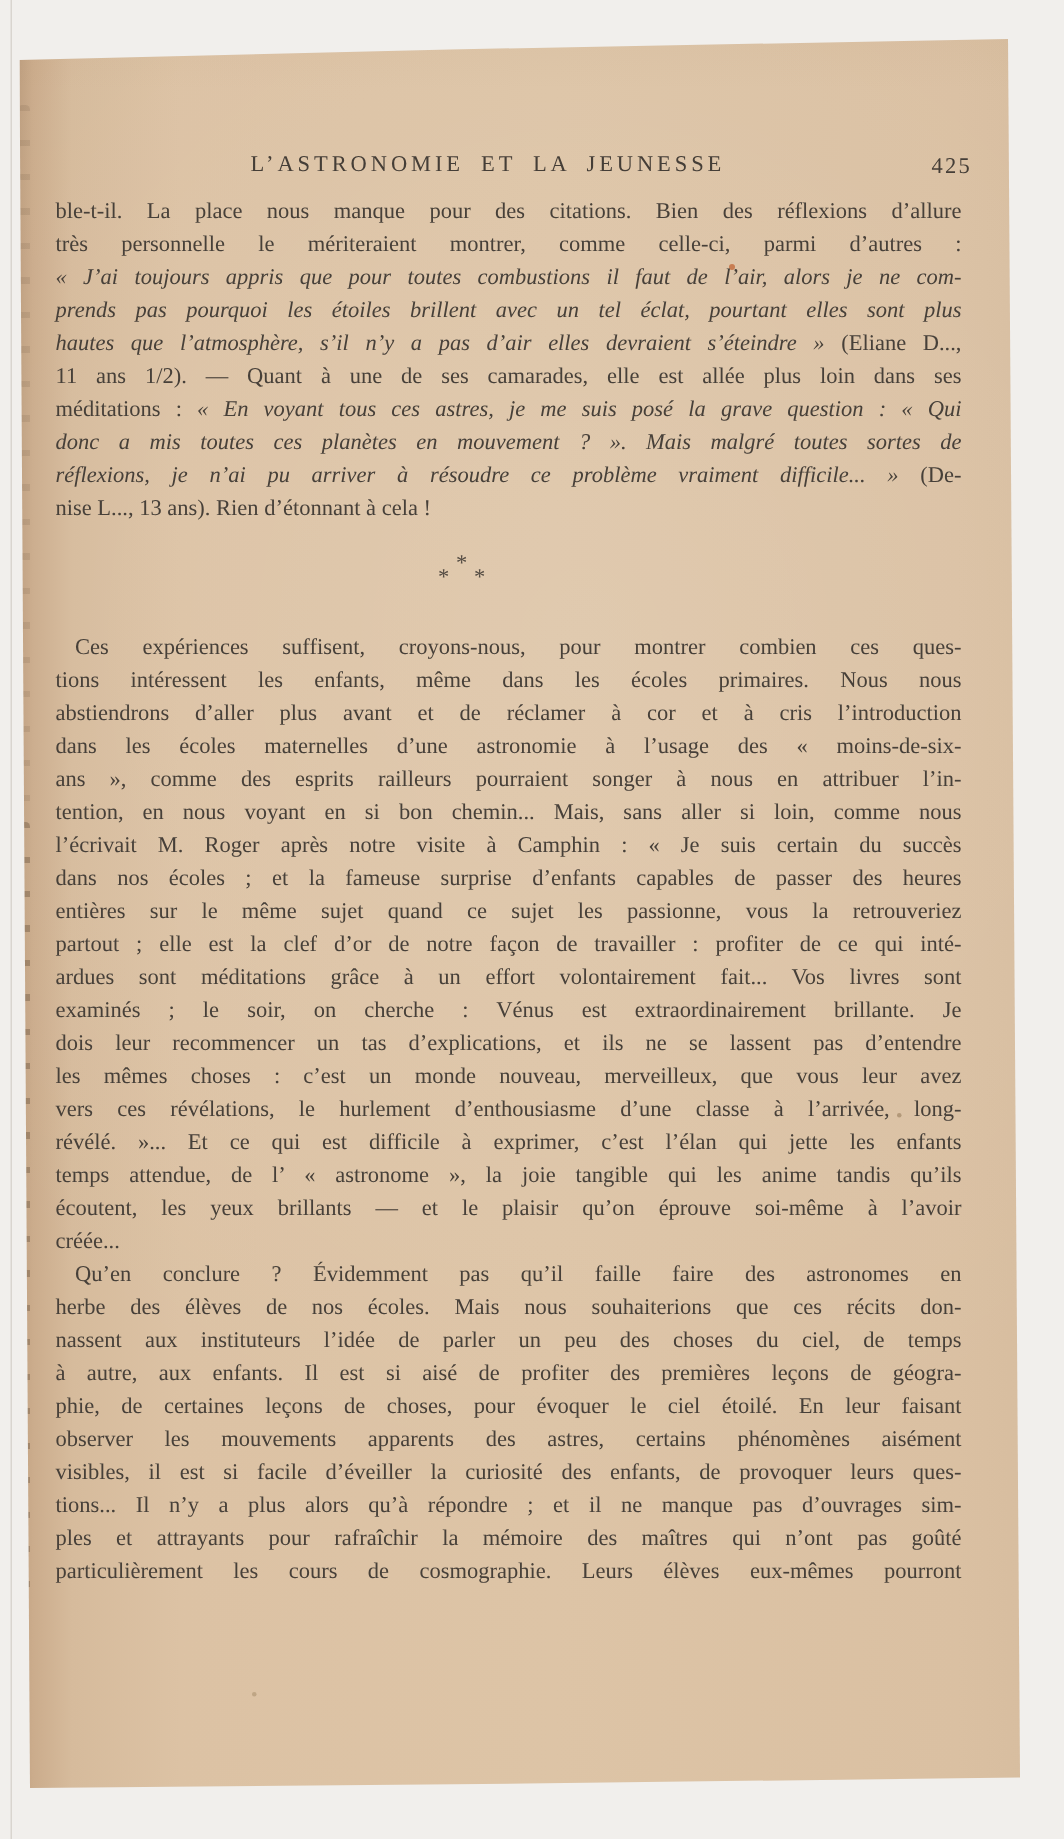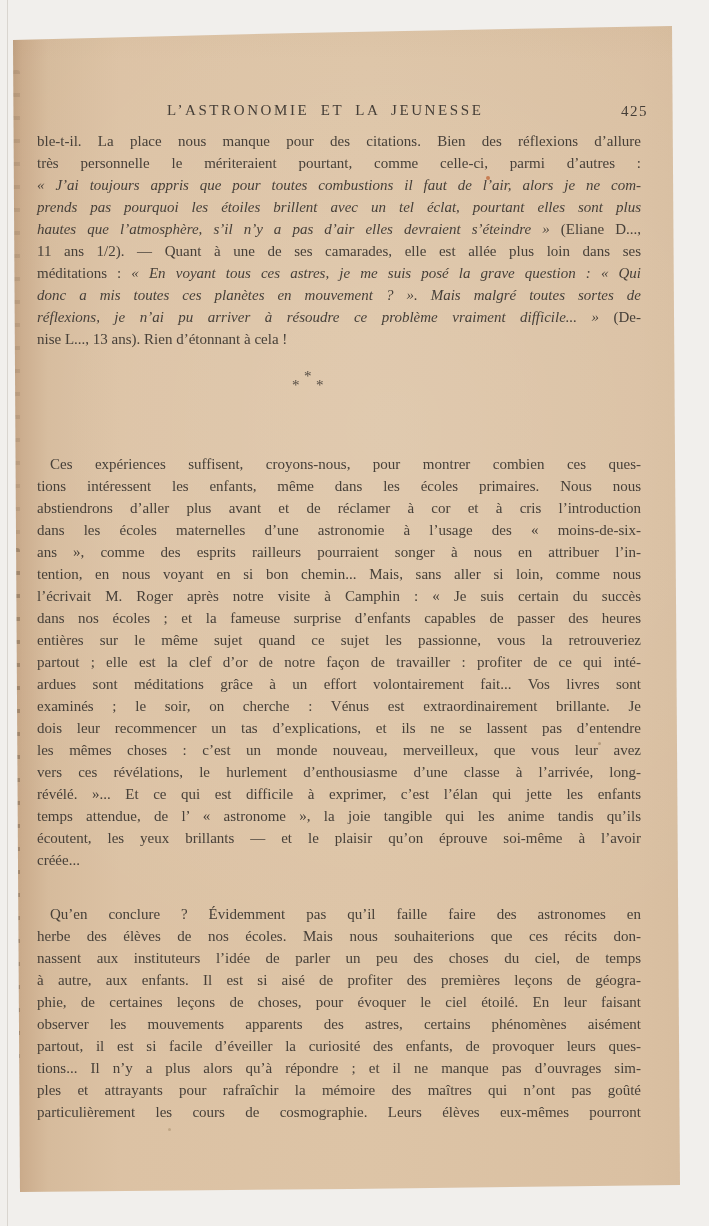--- a/index.html
+++ b/index.html
@@ -52,21 +52,21 @@
     position:absolute;left:37px;top:130px;width:604px;
     font-size:15px;color:#474039;
   }
   .line{
     height:22px;line-height:22px;
     text-align:justify;text-align-last:justify;
     white-space:nowrap; 
   }
   .line{white-space:normal;}
   .line.last{text-align-last:left;}
-  .line.indent{text-indent:13px;margin-top:32px;}
+  .line.indent{text-indent:13px;}
   .it{font-style:italic;}
 
   
   #asterism{position:relative;height:71px;}
   .ast{
     position:absolute;font-size:15px;color:#544c43;line-height:10px;
   }
   #ast-top{left:267px;top:21px;}
   #ast-left{left:255px;top:30px;}
   #ast-right{left:279px;top:30px;}
@@ -85,21 +85,21 @@
   <div id="speck-3" class="speck"></div>
 
   <div id="header-row">
     <span id="running-title">L’ASTRONOMIE ET LA JEUNESSE</span>
     <span id="page-number">425</span>
   </div>
 
   <div id="text-block">
     <div>
         <div class="line"><span>ble-t-il. La place nous manque pour des citations. Bien des réflexions d’allure</span></div>
-        <div class="line"><span>très personnelle le mériteraient pourtant, comme celle-ci, parmi d’autres :</span></div>
+        <div class="line"><span>très personnelle le mériteraient montrer, comme celle-ci, parmi d’autres :</span></div>
         <div class="line"><span class="it">« J’ai toujours appris que pour toutes combustions il faut de l’air, alors je ne com-</span></div>
         <div class="line"><span class="it">prends pas pourquoi les étoiles brillent avec un tel éclat, pourtant elles sont plus</span></div>
         <div class="line"><span class="it">hautes que l’atmosphère, s’il n’y a pas d’air elles devraient s’éteindre » </span><span>(Eliane D...,</span></div>
         <div class="line"><span>11 ans 1/2). — Quant à une de ses camarades, elle est allée plus loin dans ses</span></div>
         <div class="line"><span>méditations : </span><span class="it">« En voyant tous ces astres, je me suis posé la grave question : « Qui</span></div>
         <div class="line"><span class="it">donc a mis toutes ces planètes en mouvement ? ». Mais malgré toutes sortes de</span></div>
         <div class="line"><span class="it">réflexions, je n’ai pu arriver à résoudre ce problème vraiment difficile... » </span><span>(De-</span></div>
         <div class="line last"><span>nise L..., 13 ans). Rien d’étonnant à cela !</span></div>
       </div>
 
@@ -130,20 +130,20 @@
         <div class="line"><span>écoutent, les yeux brillants — et le plaisir qu’on éprouve soi-même à l’avoir</span></div>
         <div class="line last"><span>créée...</span></div>
       </div>
     <div>
         <div class="line indent"><span>Qu’en conclure ? Évidemment pas qu’il faille faire des astronomes en</span></div>
         <div class="line"><span>herbe des élèves de nos écoles. Mais nous souhaiterions que ces récits don-</span></div>
         <div class="line"><span>nassent aux instituteurs l’idée de parler un peu des choses du ciel, de temps</span></div>
         <div class="line"><span>à autre, aux enfants. Il est si aisé de profiter des premières leçons de géogra-</span></div>
         <div class="line"><span>phie, de certaines leçons de choses, pour évoquer le ciel étoilé. En leur faisant</span></div>
         <div class="line"><span>observer les mouvements apparents des astres, certains phénomènes aisément</span></div>
-        <div class="line"><span>partout, il est si facile d’éveiller la curiosité des enfants, de provoquer leurs ques-</span></div>
+        <div class="line"><span>visibles, il est si facile d’éveiller la curiosité des enfants, de provoquer leurs ques-</span></div>
         <div class="line"><span>tions... Il n’y a plus alors qu’à répondre ; et il ne manque pas d’ouvrages sim-</span></div>
         <div class="line"><span>ples et attrayants pour rafraîchir la mémoire des maîtres qui n’ont pas goûté</span></div>
         <div class="line"><span>particulièrement les cours de cosmographie. Leurs élèves eux-mêmes pourront</span></div>
       </div>
   </div>
 
 </div>
 
 </body></html>

